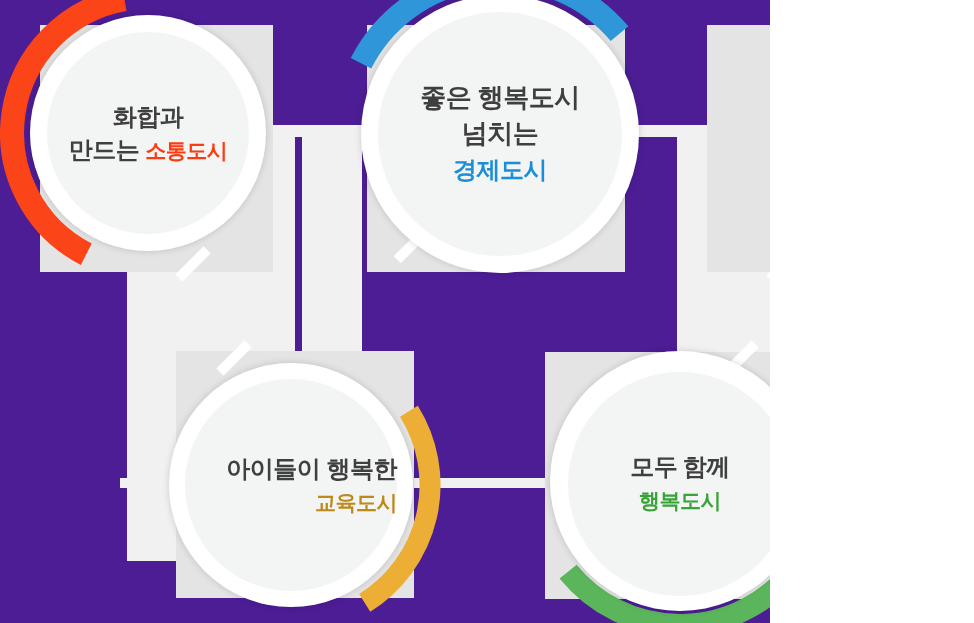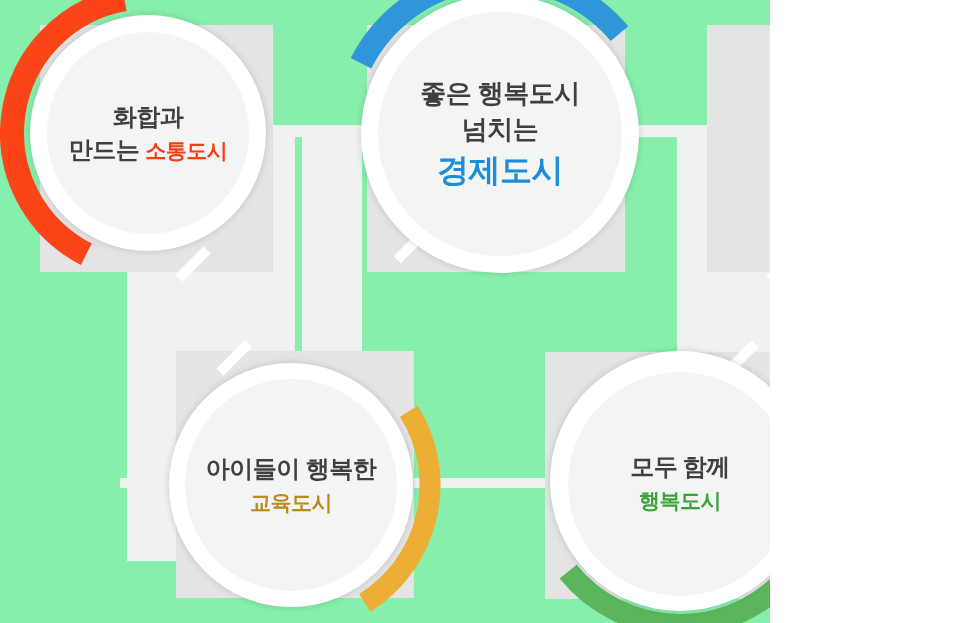--- a/index.html
+++ b/index.html
@@ -1,17 +1,17 @@
 <!DOCTYPE html>
 <html><head>
 <meta charset="utf-8">
 <style>
   html,body{margin:0;padding:0;background:#fff;}
   .canvas{
-    position:relative;width:770px;height:623px;overflow:hidden;background:#86efac;
+    position:relative;width:770px;height:623px;overflow:hidden;background:#4c1d95;
     font-family:"Liberation Sans","DejaVu Sans",sans-serif;
   }
   
   .band{position:absolute;background:#f1f1f1;}
   .band-top-thin{left:40px;top:125px;width:918px;height:12px;}
   .band-bottom-thin{left:120px;top:478px;width:783px;height:10px;}
   .band-left{left:127px;top:131px;width:168px;height:430px;}
   .band-right{left:677px;top:131px;width:170px;height:430px;}
   .band-mid{left:302px;top:131px;width:60px;height:222px;}
   .square{position:absolute;background:#e4e4e4;}
@@ -39,27 +39,27 @@
     display:flex;flex-direction:column;align-items:center;justify-content:center;
     text-align:center;
   }
   .c1{left:30px;top:15px;width:236px;height:236px;}
   .c1 .inner{width:202px;height:202px;}
   .c2{left:361px;top:-5px;width:278px;height:278px;}
   .c2 .inner{width:244px;height:244px;}
   .c3{left:699px;top:5px;width:256px;height:256px;}
   .c3 .inner{width:222px;height:222px;}
   .c4{left:169px;top:363px;width:244px;height:244px;}
-  .c4 .inner{width:212px;height:212px;}
+  .c4 .inner{width:212px;height:212px;align-items:flex-end;}
   .c5{left:550px;top:351px;width:260px;height:260px;font-family:Liberation Serif, serif;}
   .c5 .inner{width:224px;height:224px;}
   .line{margin:0;font-size:24px;font-weight:700;color:#3f3f3f;line-height:1.38;letter-spacing:-0.5px;}
   .c2 .line{font-size:26px;}
   .hl{font-weight:800;font-size:21px;}
-  .c2 .hl{font-size:32px;}
+  .c2 .hl{font-size:24px;}
   .c1 .hl{color:#fa3c10;}
   .c2 .hl{color:#1c8dd9;}
   .c3 .hl{color:#4356c7;}
   .c4 .hl{color:#bd8a1a;}
   .c5 .hl{color:#38a438;text-align:center;}
   .c3 .inner{transform:translateY(8px);}
   .c5 .inner{transform:translateY(3px);}
 </style>
 </head>
 <body>

